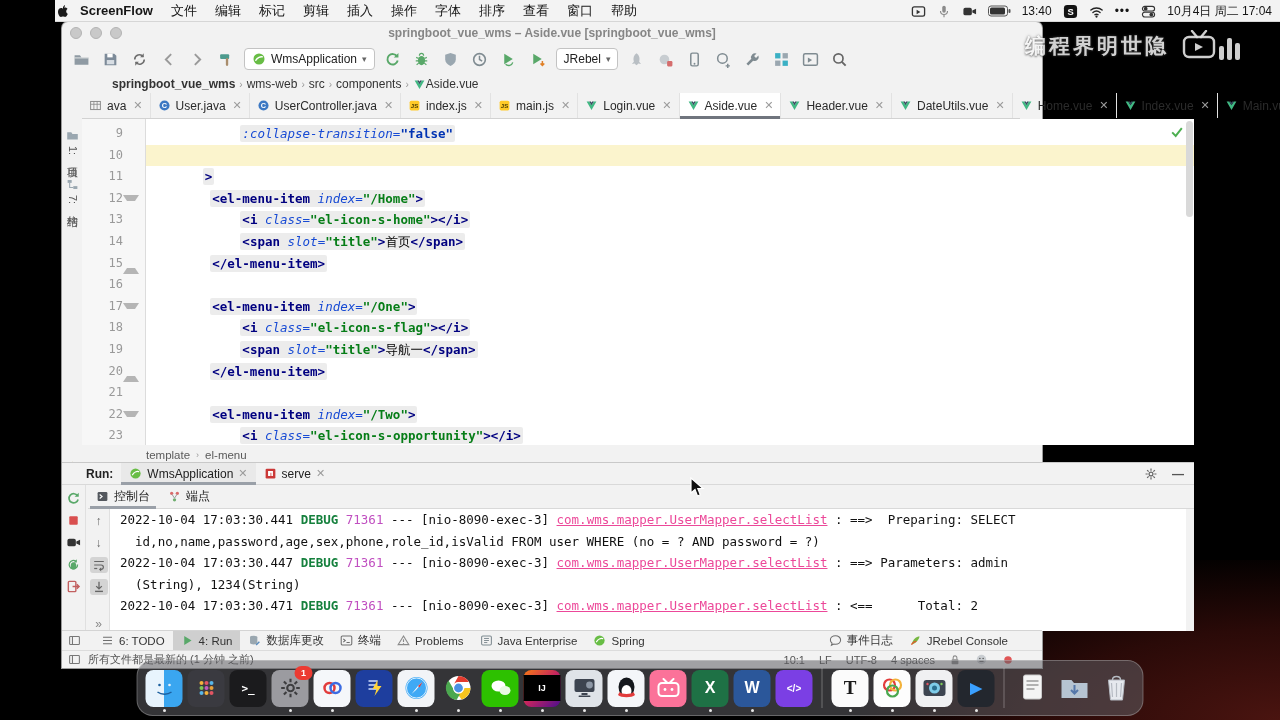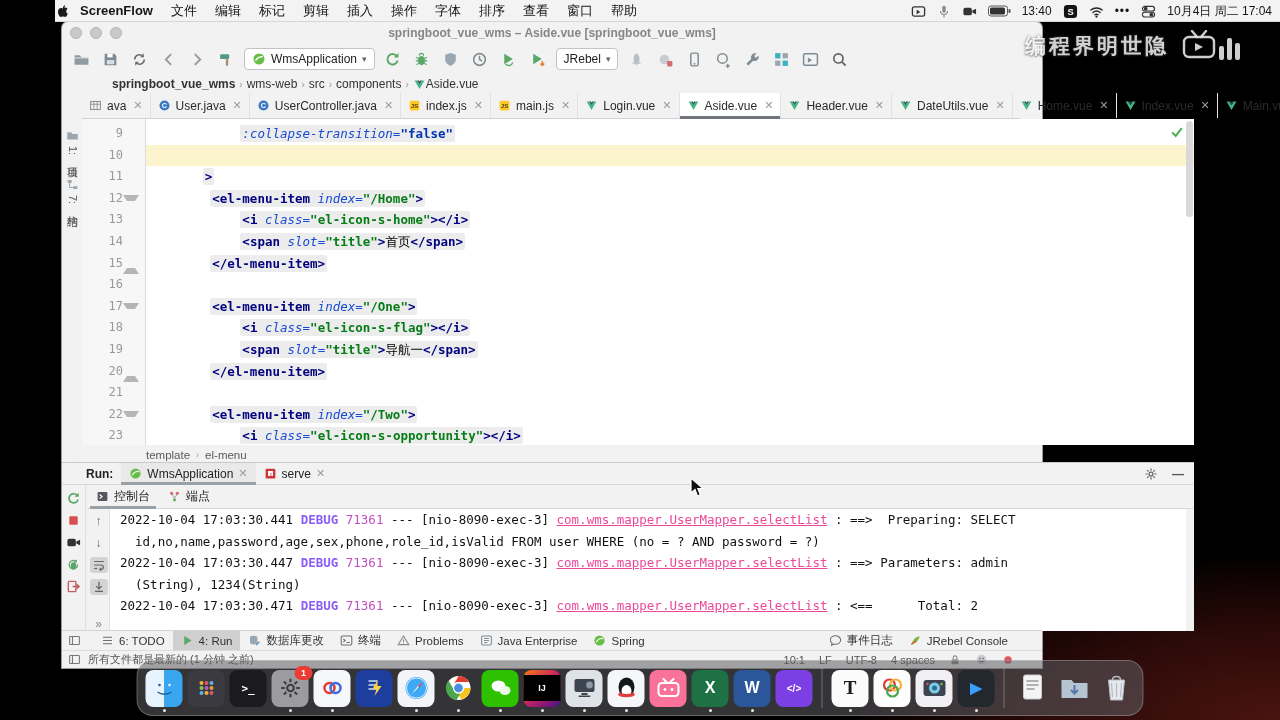--- a/index.html
+++ b/index.html
@@ -71,21 +71,21 @@
   #runtools1{position:absolute;left:0;top:22px;width:24px;bottom:0;display:flex;flex-direction:column;align-items:center;gap:7px;padding-top:6px;border-right:1px solid #e0e0e0;box-sizing:border-box;}
   #contabs{position:absolute;left:26px;top:22px;right:0;height:24px;display:flex;align-items:center;gap:2px;border-bottom:1px solid #d9d9d9;box-sizing:border-box;}
   .ctab{display:flex;align-items:center;gap:5px;height:24px;padding:0 8px;font-size:12px;position:relative;}
   .ctab.active::after{content:"";position:absolute;left:2px;right:2px;bottom:0;height:3px;background:#9aa0a8;}
   #runtools2{position:absolute;left:26px;top:46px;width:22px;bottom:0;display:flex;flex-direction:column;align-items:center;gap:6px;padding-top:4px;background:#f2f2f2;border-right:1px solid #e0e0e0;box-sizing:border-box;color:#666;}
   .t2btn{width:18px;height:18px;display:flex;align-items:center;justify-content:center;border-radius:3px;font-size:12px;}
   .t2btn.on{background:#d4d4d4;}
   #console{position:absolute;left:48px;top:46px;right:8px;bottom:0;background:#fff;overflow:hidden;
     font-family:"DejaVu Sans Mono","Liberation Mono",monospace;font-size:12.5px;color:#111;}
   .conline{white-space:pre;line-height:21.6px;padding-left:10px;}
-  .cl-d{color:#8b5cf6;font-weight:bold;}
+  .cl-d{color:#15803d;font-weight:bold;}
   .cl-p{color:#c04fc0;}
   .cl-c{color:#ec4899;text-decoration:underline;}
   
   #toolwinbar{left:0;top:608px;width:100%;height:20px;display:flex;align-items:center;background:#f2f2f2;border-top:1px solid #d4d4d4;box-sizing:border-box;font-size:11.5px;color:#333;}
   .twitem{display:flex;align-items:center;gap:5px;height:20px;padding:0 8px;white-space:nowrap;}
   .twitem.active{background:#cfcfcf;}
   #twright{margin-left:auto;display:flex;align-items:center;margin-right:26px;}
   #statusbar{left:0;top:628px;width:100%;height:18px;display:flex;align-items:center;font-size:11px;color:#535353;border-top:1px solid #dcdcdc;box-sizing:border-box;}
   #statusbar .msg{margin-left:26px;}
   #status-right{margin-left:auto;display:flex;align-items:center;gap:14px;margin-right:28px;}

